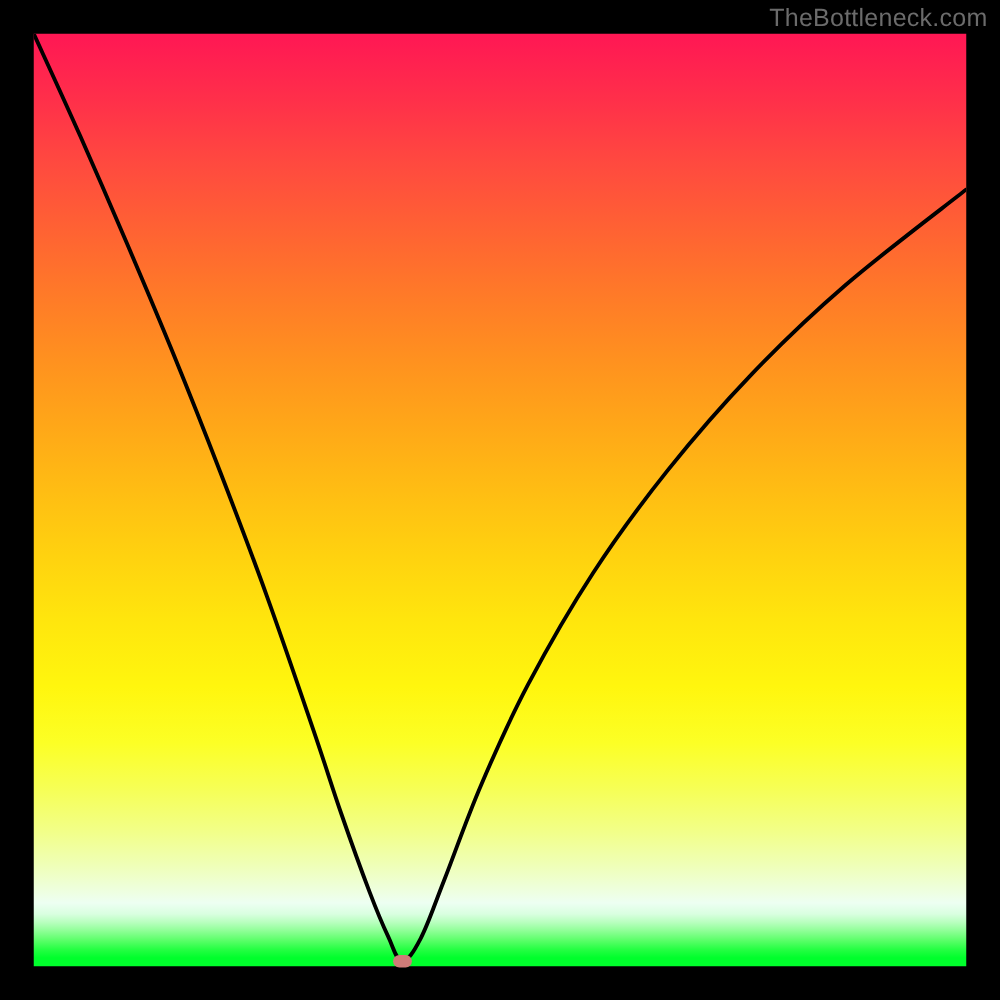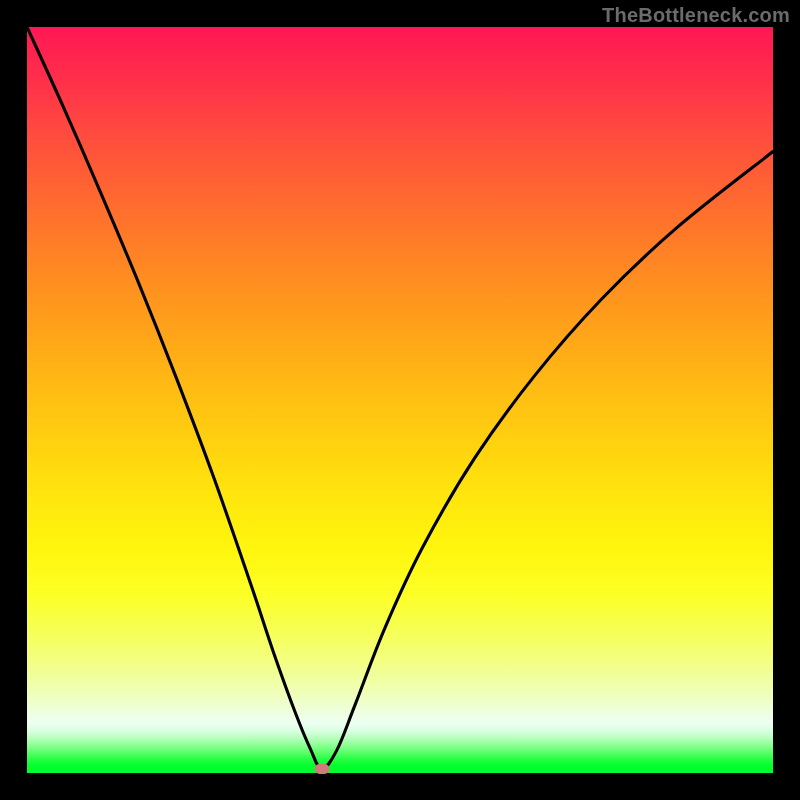--- a/index.html
+++ b/index.html
@@ -69,21 +69,21 @@
     background: #cf7b78;
     transform: translate(-50%, -50%);
   }
   .watermark {
     position: absolute;
     top: 4px;
     right: 10px;
     color: #6b6b6b;
     font-size: 20px;
     letter-spacing: 0.2px;
-    font-weight: 700;
+    font-weight: 400;
     user-select: none;
   }
 </style>
 </head>
 <body>
 
 <div class="watermark">TheBottleneck.com</div>
 
 <div class="frame">
 

